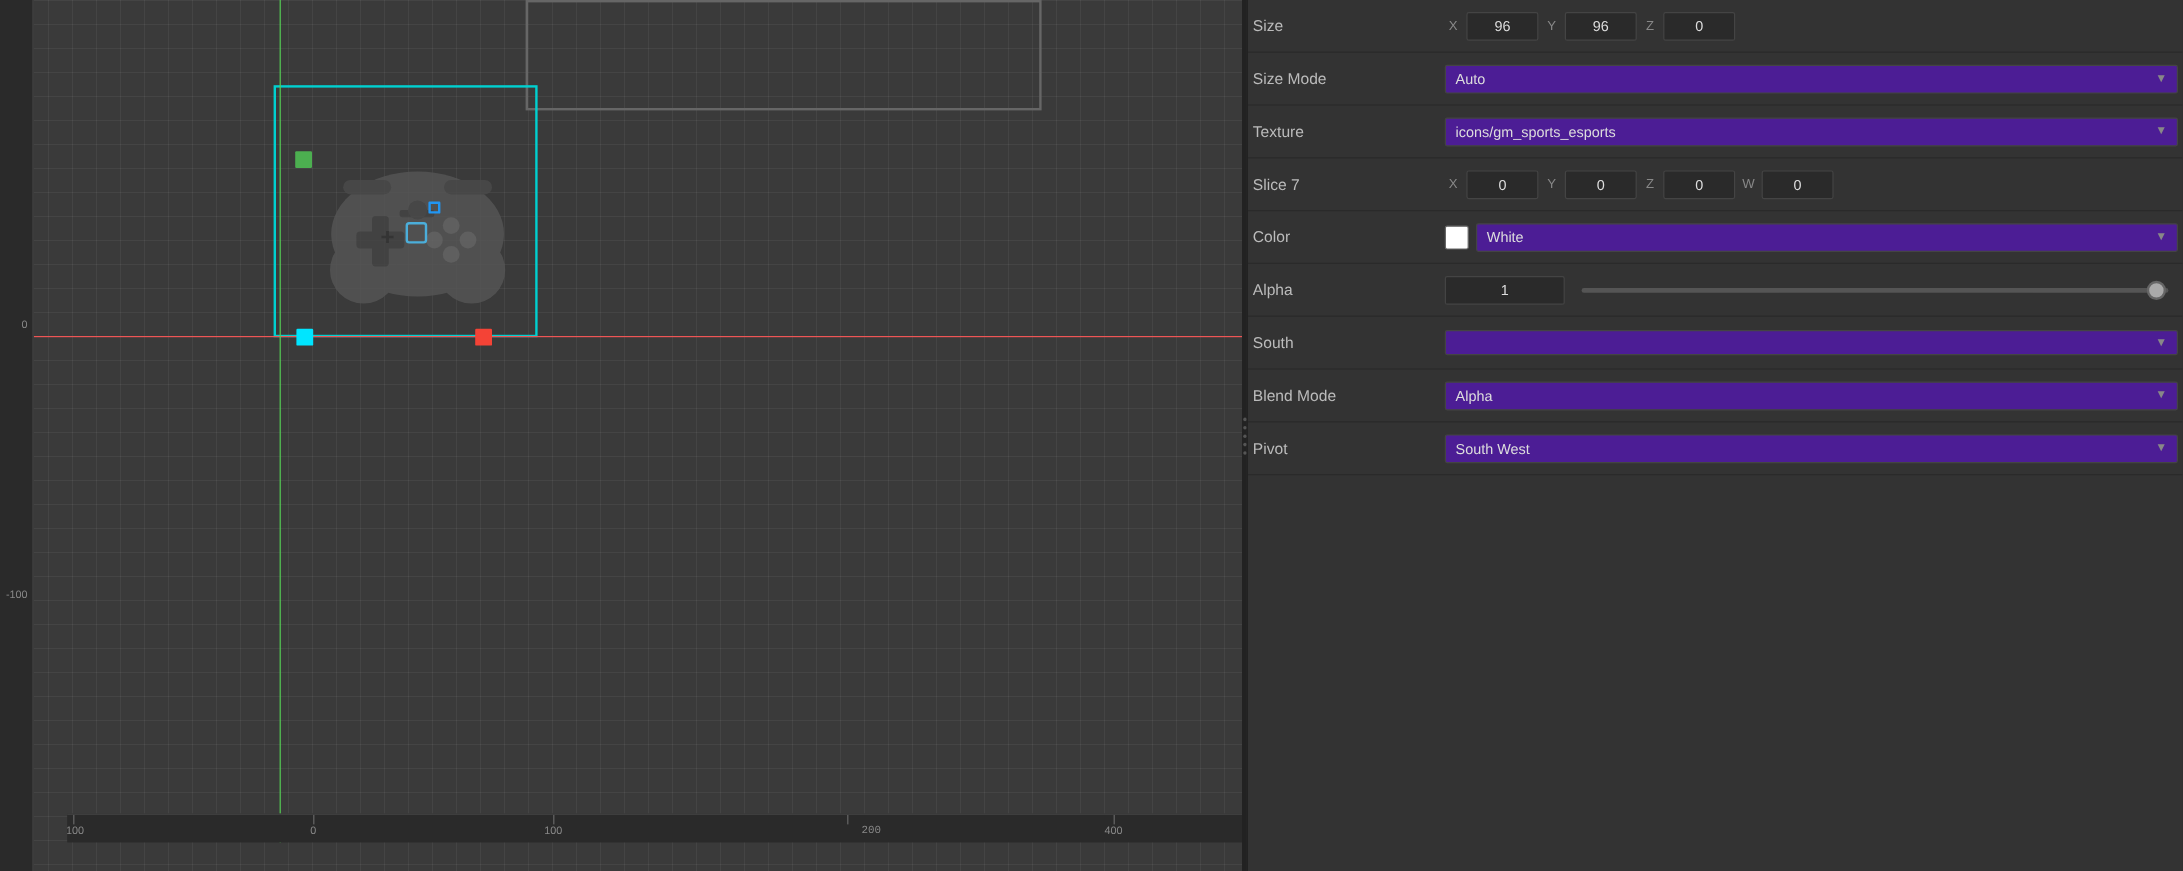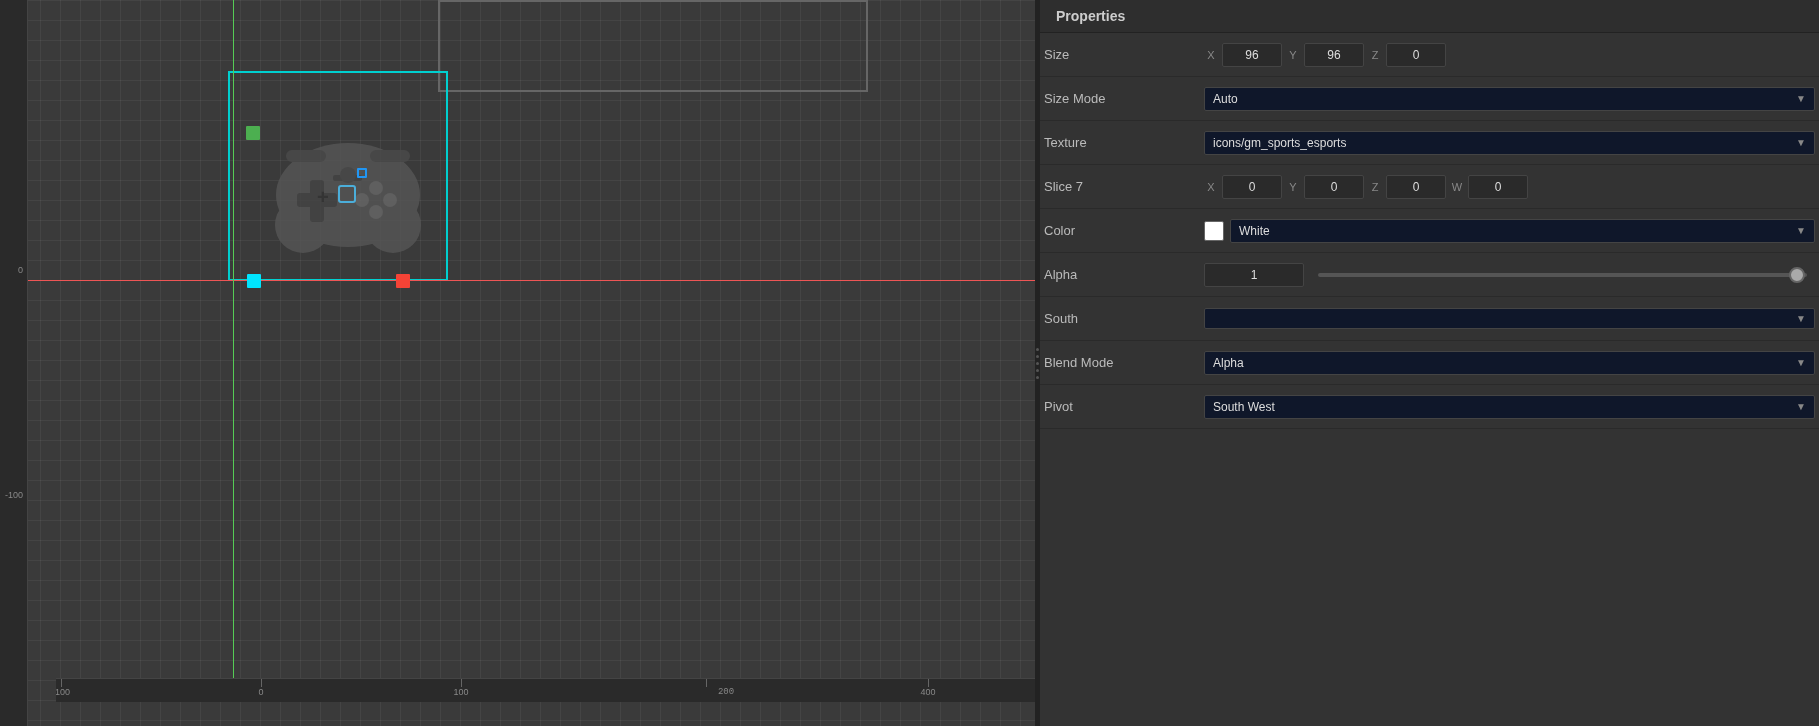--- a/index.html
+++ b/index.html
@@ -237,21 +237,21 @@
       width: 60px;
       text-align: center;
     }
 
     .prop-input-wide {
       width: 100px;
     }
 
     
     .prop-dropdown {
-      background: #0f172a;
+      background: #4c1d95;
       border: 1px solid #444;
       color: #ddd;
       padding: 4px 8px;
       font-size: 12px;
       border-radius: 2px;
       flex: 1;
       display: flex;
       align-items: center;
       justify-content: space-between;
       cursor: pointer;
@@ -404,21 +404,20 @@
 <div class="vdivider">
   <div class="vdivider-dot"></div>
   <div class="vdivider-dot"></div>
   <div class="vdivider-dot"></div>
   <div class="vdivider-dot"></div>
   <div class="vdivider-dot"></div>
 </div>
 
 <div id="properties-panel">
 
-  <div class="panel-header">Properties</div>
 
   <div class="prop-row">
     <div class="prop-label">Size</div>
     <div class="prop-value">
       <div class="size-row-inputs">
         <span class="axis-label">X</span>
         <input class="prop-input" type="text" value="96" style="">
         <span class="axis-label">Y</span>
         <input class="prop-input" type="text" value="96" style="">
         <span class="axis-label">Z</span>

